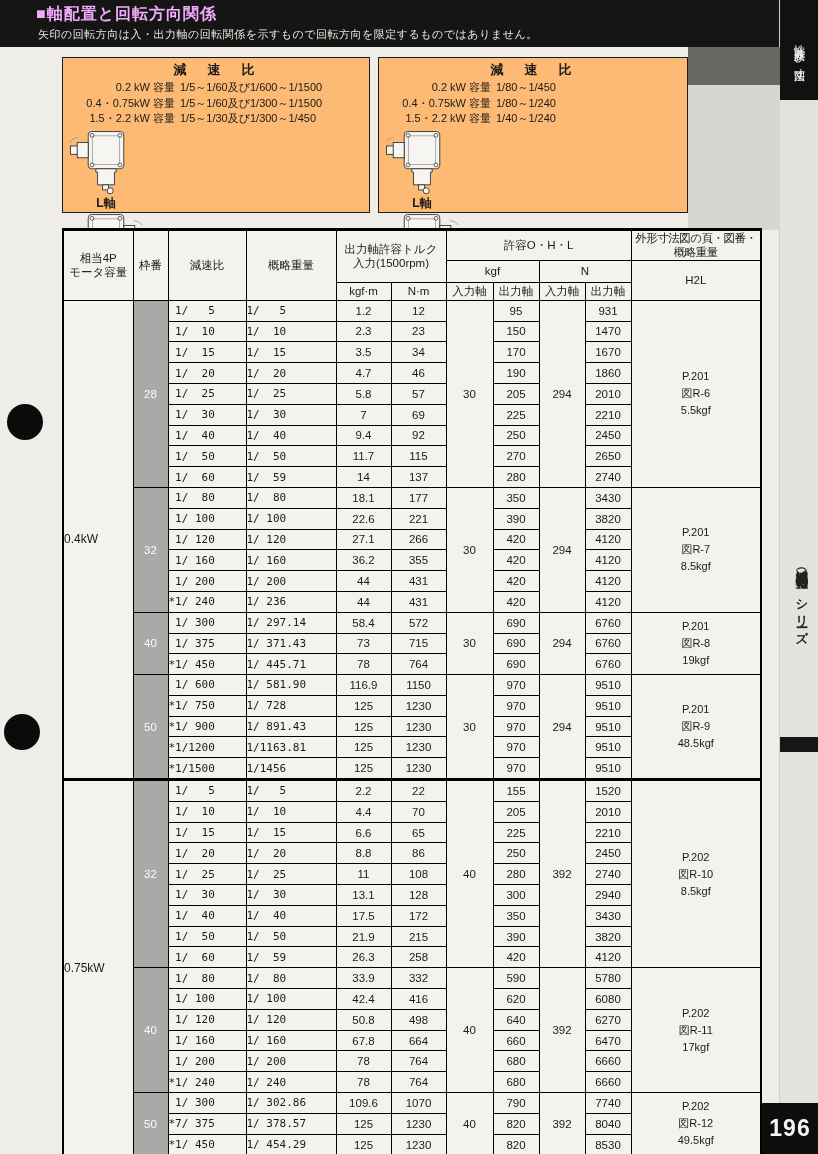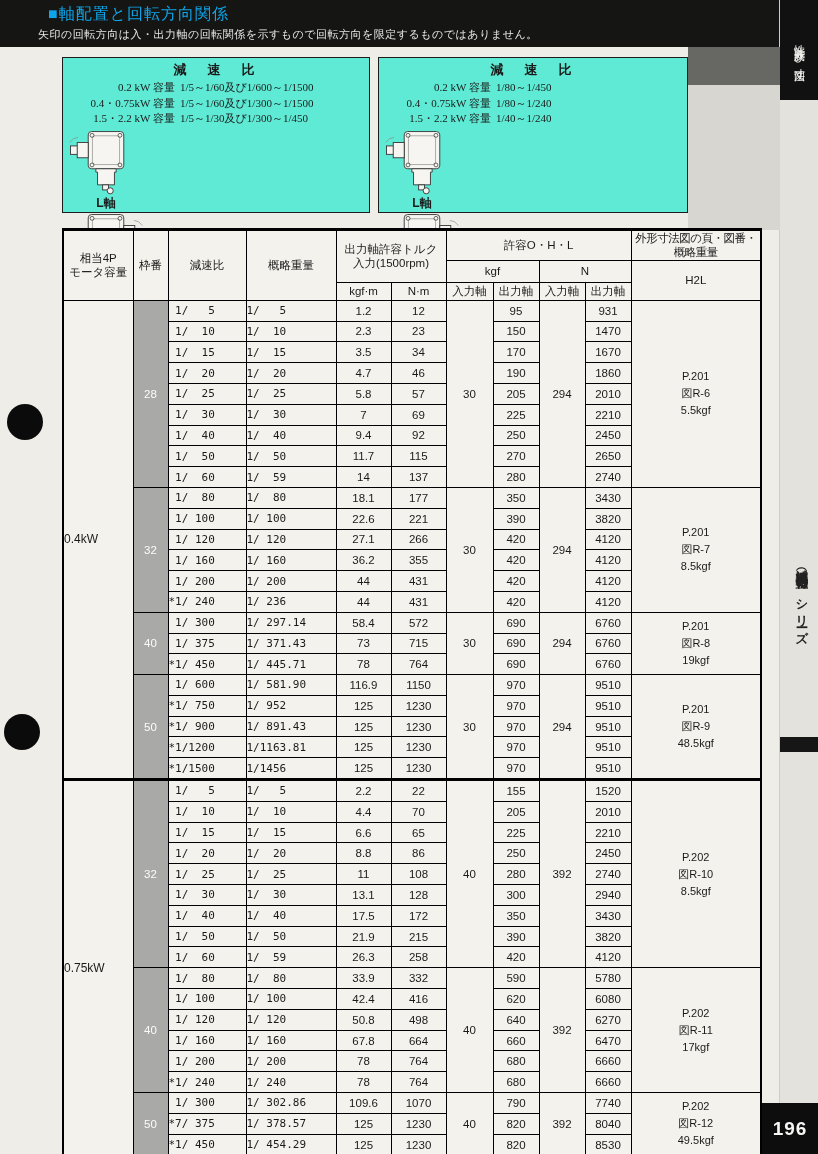--- a/index.html
+++ b/index.html
@@ -1,44 +1,44 @@
 <!DOCTYPE html>
 <html><head>
 <meta charset="utf-8">
 <style>
   html,body{margin:0;padding:0}
   body{width:818px;height:1154px;position:relative;overflow:hidden;
        background:#efede8;color:#1a1a1a;
        font-family:"Liberation Sans","DejaVu Sans",sans-serif;}
   
   .band{position:absolute;left:0;top:0;width:782px;height:47px;background:#151514;}
-  .band .title{position:absolute;left:36px;top:4px;font-size:16px;font-weight:normal;color:#0ea5e9;letter-spacing:1px;margin-left:12px;}
+  .band .title{position:absolute;left:36px;top:4px;font-size:16px;font-weight:bold;color:#f0abfc;letter-spacing:1px;}
   .band .subtitle{position:absolute;left:38px;top:27px;font-size:11px;color:#e8e8e4;letter-spacing:.5px;}
   
   .side-strip{position:absolute;right:0;top:0;width:38px;height:1154px;background:#e4e2dc;border-left:1px solid #cfcdc7;}
   .side-tab-top{position:absolute;right:0;top:0;width:38px;height:100px;background:#111;
     color:#f2f2ee;writing-mode:vertical-rl;text-orientation:upright;font-size:11px;letter-spacing:2px;
     display:flex;align-items:center;justify-content:center;}
   .side-label{position:absolute;right:8px;top:560px;height:190px;writing-mode:vertical-rl;
     font-size:12.5px;font-weight:600;color:#222;letter-spacing:1px;}
   .side-tab-mid{position:absolute;right:0;top:737px;width:38px;height:15px;background:#161616;}
   .gray-dark{position:absolute;left:688px;top:47px;width:92px;height:38px;background:#676763;}
   .gray-light{position:absolute;left:688px;top:85px;width:92px;height:145px;background:#d8d6d0;}
   
   .hole{position:absolute;width:36px;height:36px;border-radius:50%;background:#0b0b0b;}
   .hole.h1{left:7px;top:404px;} .hole.h2{left:4px;top:714px;}
   
   .page-num{position:absolute;left:762px;top:1103px;width:56px;height:51px;background:#0d0d0d;
-    color:#f5f5f2;font-size:19px;font-weight:bold;display:flex;align-items:center;justify-content:center;letter-spacing:1px;}
+    color:#f5f5f2;font-size:23px;font-weight:bold;display:flex;align-items:center;justify-content:center;letter-spacing:1px;}
   
-  .ratio-box{position:absolute;top:57px;height:156px;background:#5eead4;border:1.5px solid #1c1c1c;box-sizing:border-box;}
+  .ratio-box{position:absolute;top:57px;height:156px;background:#fdba74;border:1.5px solid #1c1c1c;box-sizing:border-box;}
   #box0{left:62px;width:308px;} #box1{left:378px;width:310px;}
   .rb-title{text-align:center;font-size:13px;font-weight:bold;margin-top:3px;letter-spacing:4px;}
   .rb-lines{margin-top:1px;}
-  .rb-line{display:flex;font-size:11px;line-height:15.5px;font-family:Liberation Serif, serif;}
+  .rb-line{display:flex;font-size:11px;line-height:15.5px;}
   .rb-cap{width:112px;text-align:right;white-space:pre;}
   .rb-range{margin-left:5px;white-space:pre;text-align:right;}
   .figs{display:flex;justify-content:space-around;margin-top:2px;flex-direction:column;}
   .fig{text-align:center;width:86px;}
   .fig svg{display:block;margin:0 auto;}
   .fig-label{font-size:12px;font-weight:bold;margin-top:0;}
   .s{fill:#f6f5f1;stroke:#3a3a3a;stroke-width:1.1;}
   .s2{fill:none;stroke:#8a8a86;stroke-width:.8;}
   .bolt{fill:none;stroke:#3a3a3a;stroke-width:.9;}
   
@@ -439,21 +439,21 @@
         <td class="num" rowspan="5">30</td>
         <td class="num">970</td>
         <td class="num" rowspan="5">294</td>
         <td class="num">9510</td>
         <td class="note" rowspan="5">P.201
 図R-9
 48.5kgf</td>
       </tr>
       <tr>
         <td class="ratio">*1/ 750</td>
-        <td class="ratio actual">1/ 952</td>
+        <td class="ratio actual">1/ 728</td>
         <td class="num">125</td>
         <td class="num">1230</td>
         <td class="num">970</td>
         <td class="num">9510</td>
       </tr>
       <tr>
         <td class="ratio">*1/ 900</td>
         <td class="ratio actual">1/ 891.43</td>
         <td class="num">125</td>
         <td class="num">1230</td>

